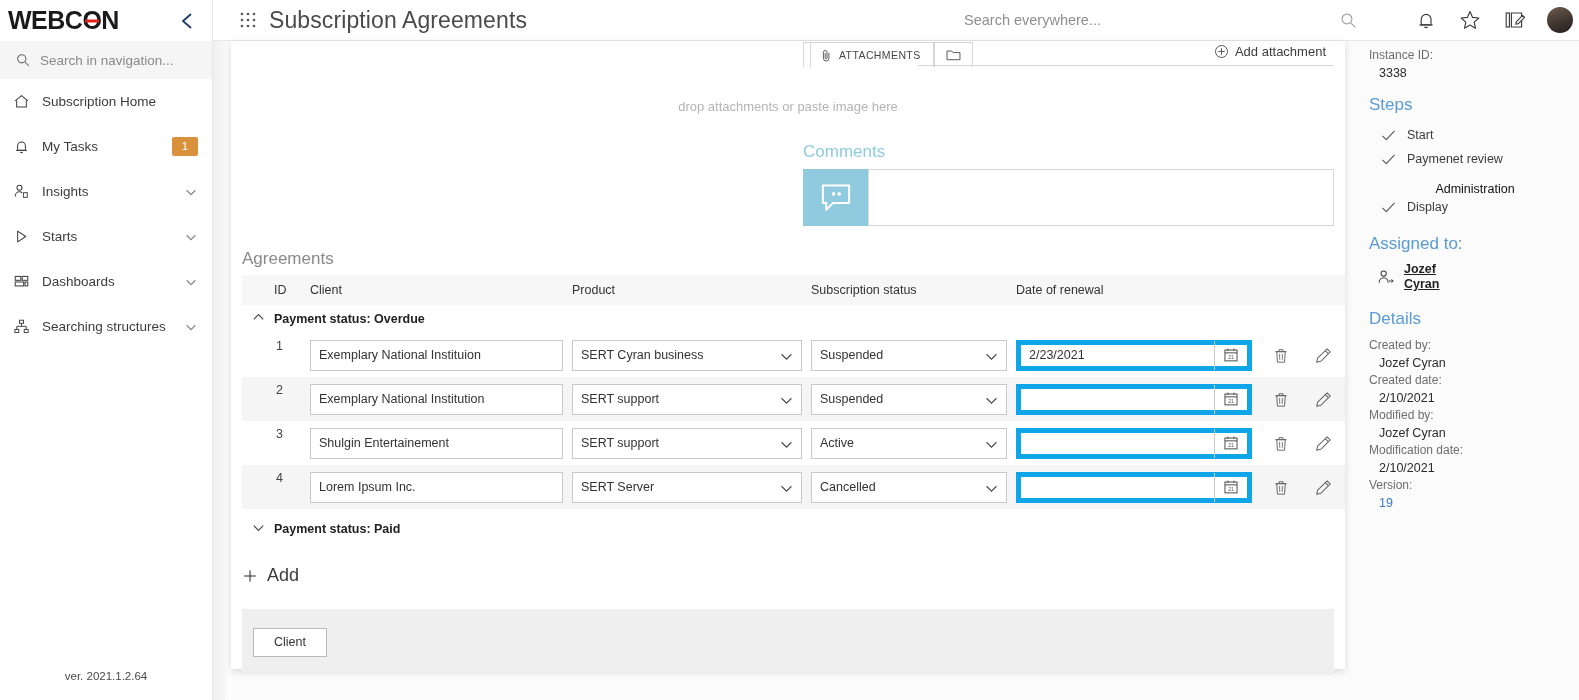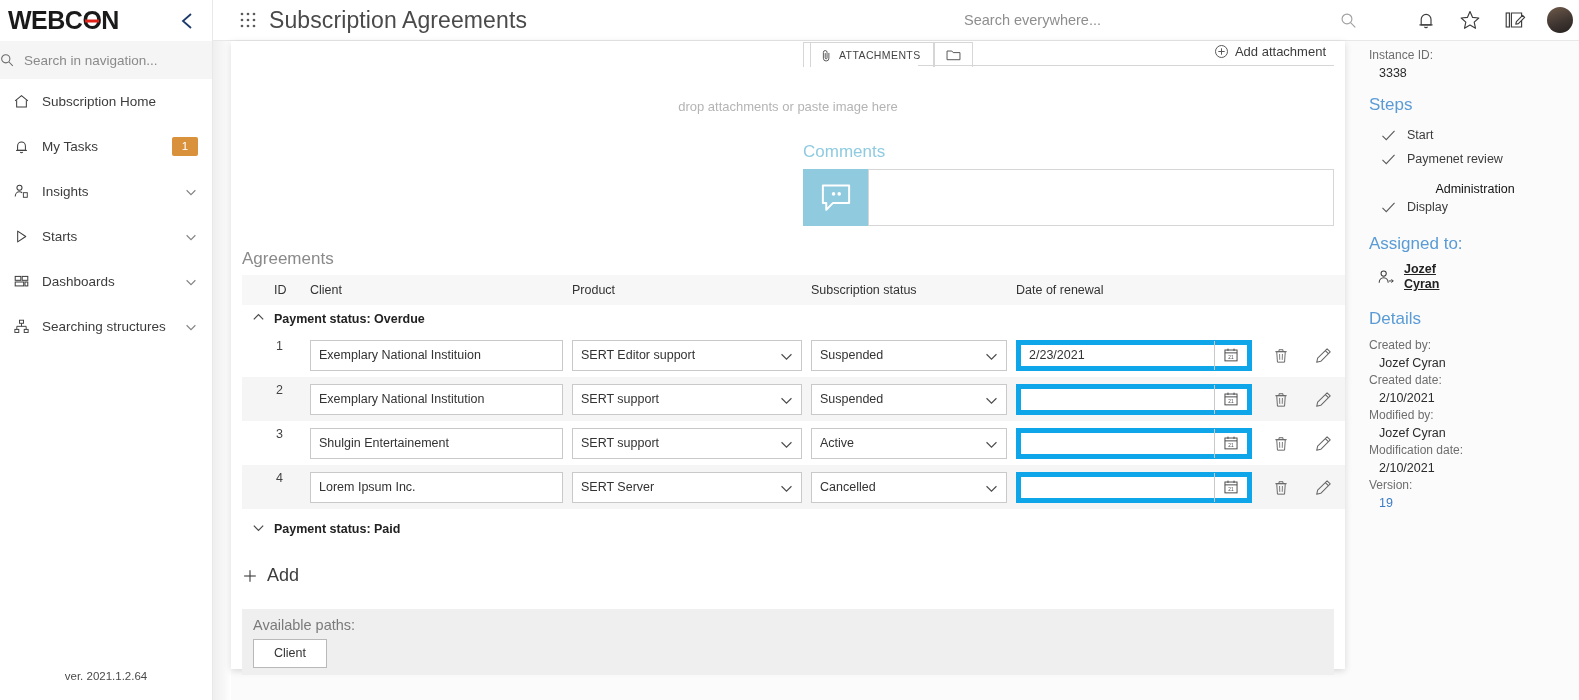--- a/index.html
+++ b/index.html
@@ -35,21 +35,21 @@
   .logo-o .bar {
     position:absolute; left:3px; top:50%; width:14px; height:3px;
     background:#e2231a; transform:translateY(-50%);
   }
   .collapse-chevron {
     width:22px; height:22px; cursor:pointer;
     display:flex; align-items:center; justify-content:center;
   }
   .nav-search {
     height:38px; background:#f5f5f5; display:flex; align-items:center;
-    padding-left:0; gap:10px; cursor:text;
+    padding-left:16px; gap:10px; cursor:text;
   }
   .nav-search span { color:#8a8a8a; font-size:13.5px; }
   .nav-item {
     height:45px; display:flex; align-items:center; padding:0 14px 0 12px;
     gap:11px; cursor:pointer; font-size:13.5px; color:#3c3c3c;
   }
   .nav-icon { width:19px; height:19px; flex:none; display:flex; align-items:center; justify-content:center; }
   .nav-label { flex:1; white-space:nowrap; }
   .badge {
     background:#d9913c; color:#fff; font-size:11.5px;
@@ -462,21 +462,21 @@
           </tr>
 
           <tr class="drow">
             <td></td>
             <td class="idcell">1</td>
             <td class="cellpad">
               <input class="txtfield" value="Exemplary National Instituion" style="">
             </td>
             <td class="cellpad">
               <div class="selfield">
-                <span class="sv">SERT Editor support</span>
+                <span class="sv">SERT Cyran business</span>
                 <span class="scv"><svg width="13" height="9" viewBox="0 0 14 10">
                       <polyline points="1.5,2.5 7,8 12.5,2.5" fill="none" stroke="#4a4a4a" stroke-width="1.25"></polyline>
                     </svg></span>
               </div>
             </td>
             <td class="cellpad">
               <div class="selfield">
                 <span class="sv">Suspended</span>
                 <span class="scv"><svg width="13" height="9" viewBox="0 0 14 10">
                       <polyline points="1.5,2.5 7,8 12.5,2.5" fill="none" stroke="#4a4a4a" stroke-width="1.25"></polyline>
@@ -702,21 +702,20 @@
 
       <div class="addrow">
         <svg width="16" height="16" viewBox="0 0 18 18">
             <line x1="9" y1="2.4" x2="9" y2="15.6" stroke="#3c3c3c" stroke-width="1.25"></line>
             <line x1="2.4" y1="9" x2="15.6" y2="9" stroke="#3c3c3c" stroke-width="1.25"></line>
           </svg>
         <span>Add</span>
       </div>
 
       <div class="paths">
-        <div class="paths-label">Available paths:</div>
         <button class="submit-btn">Client</button>
       </div>
 
     </div>
 
     <div id="rightpanel">
       <div class="rp-key" style="margin-top:6px;">Instance ID:</div>
       <div class="rp-val">3338</div>
 
       <div class="rp-head">Steps</div>

